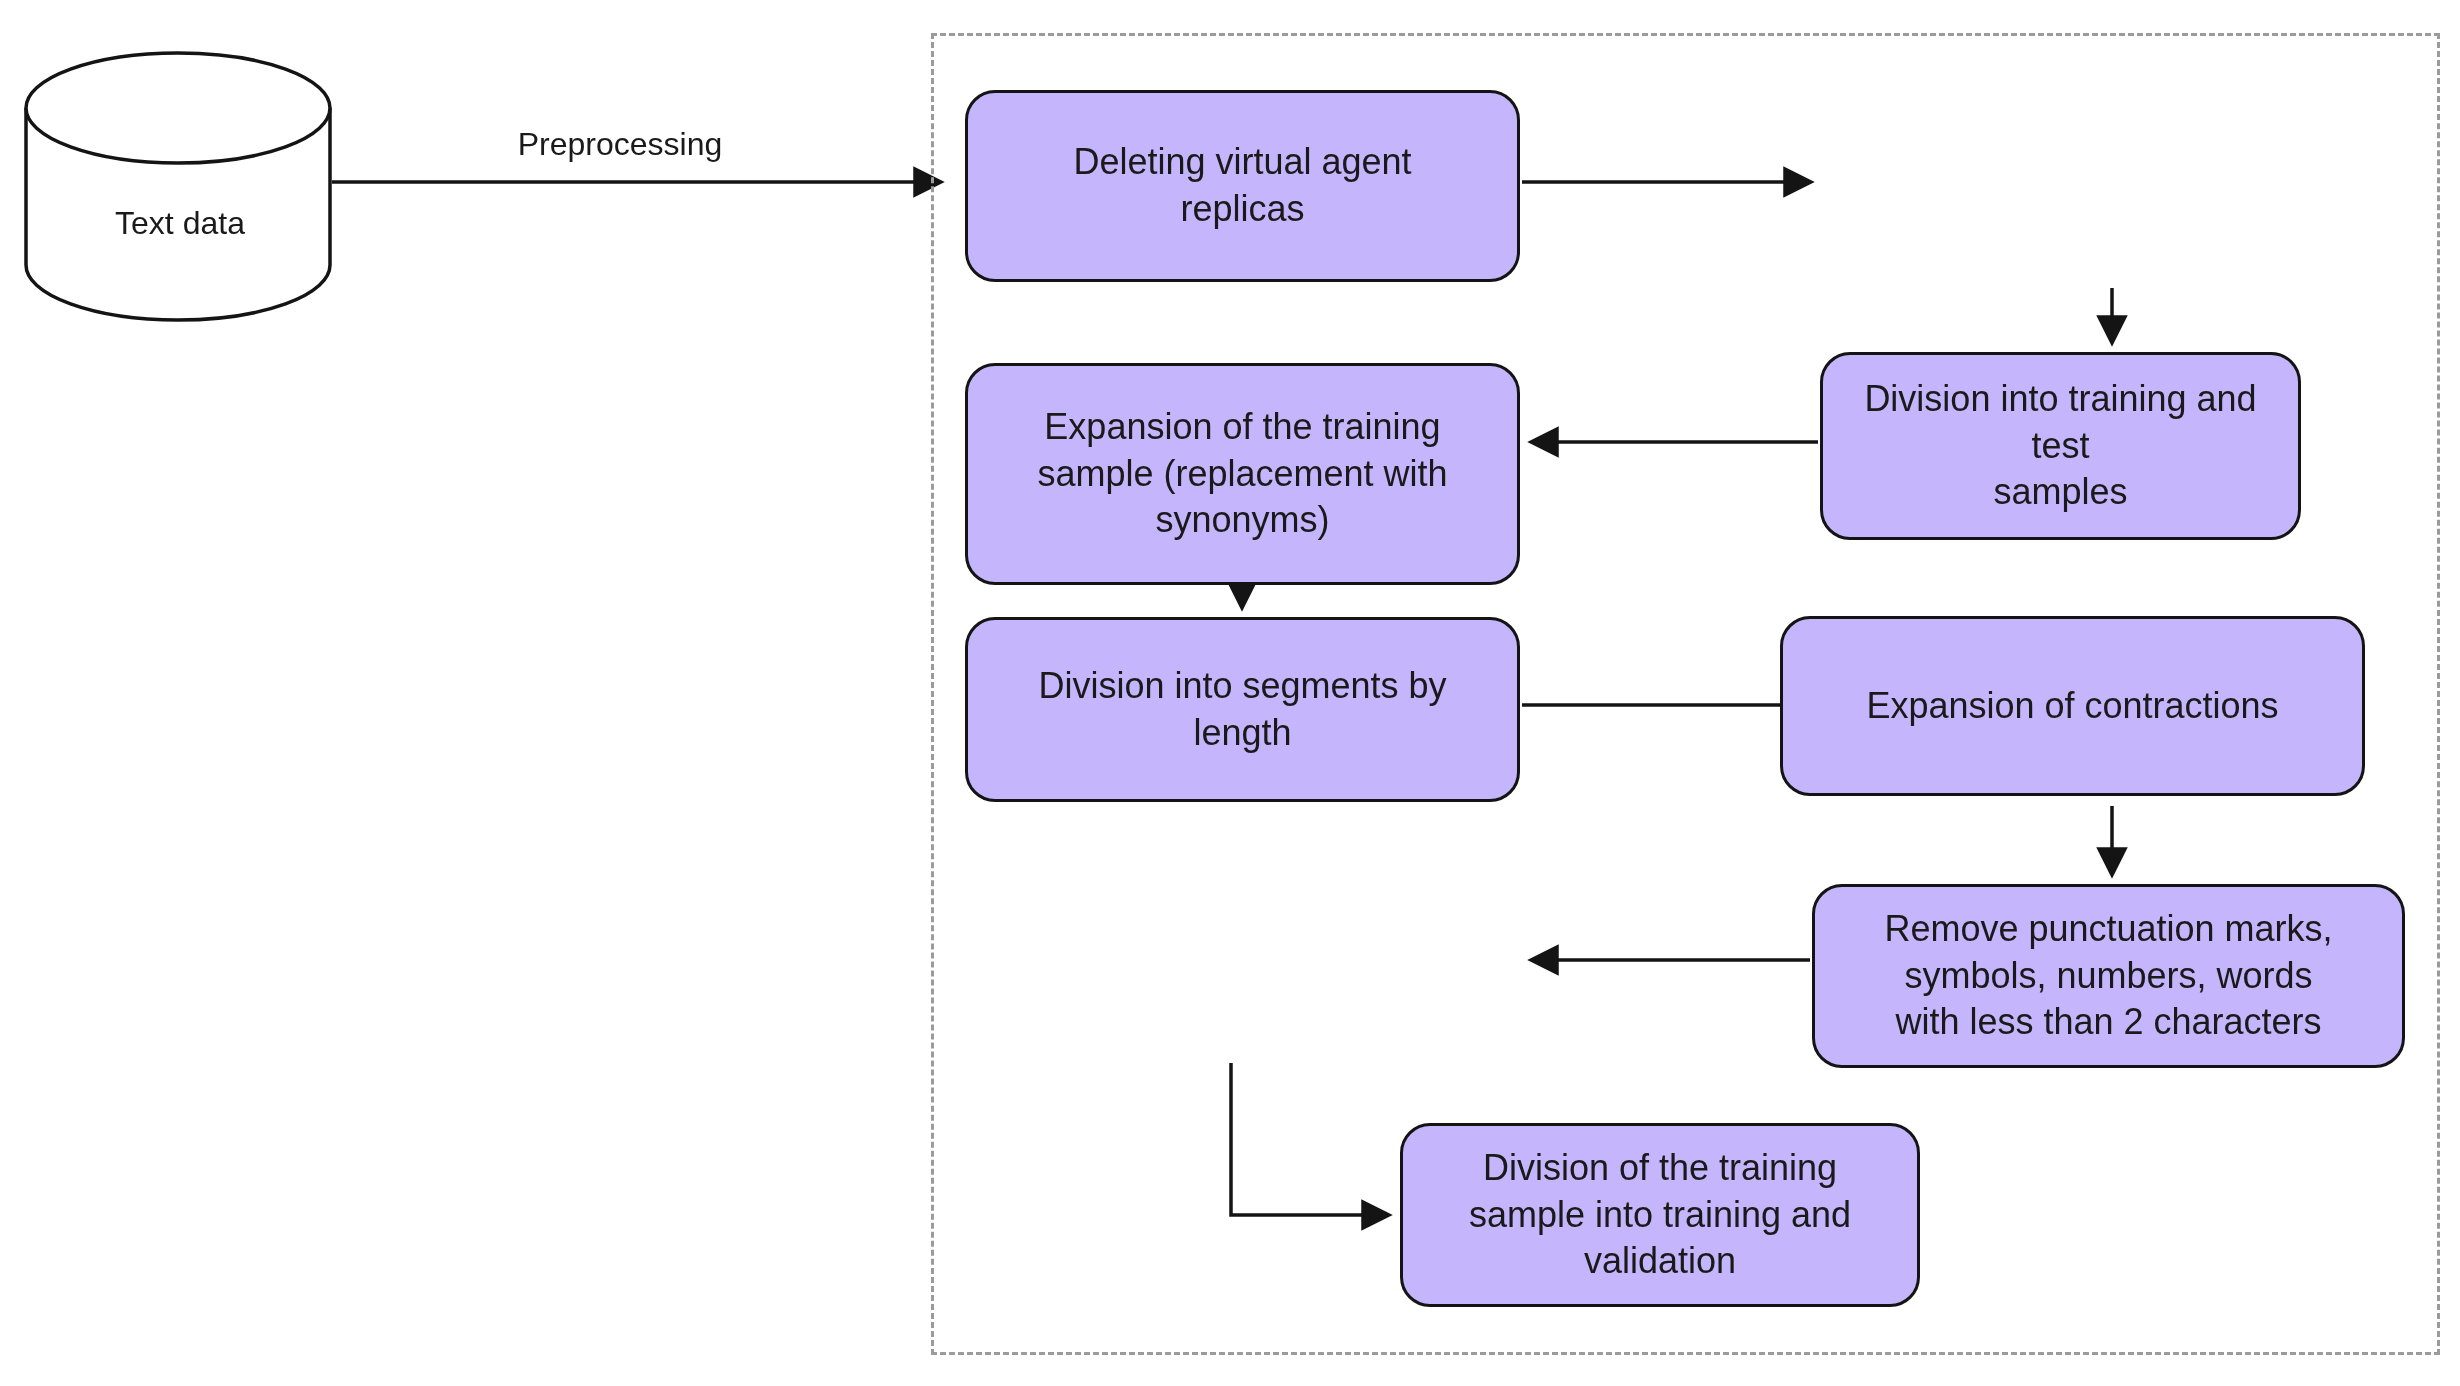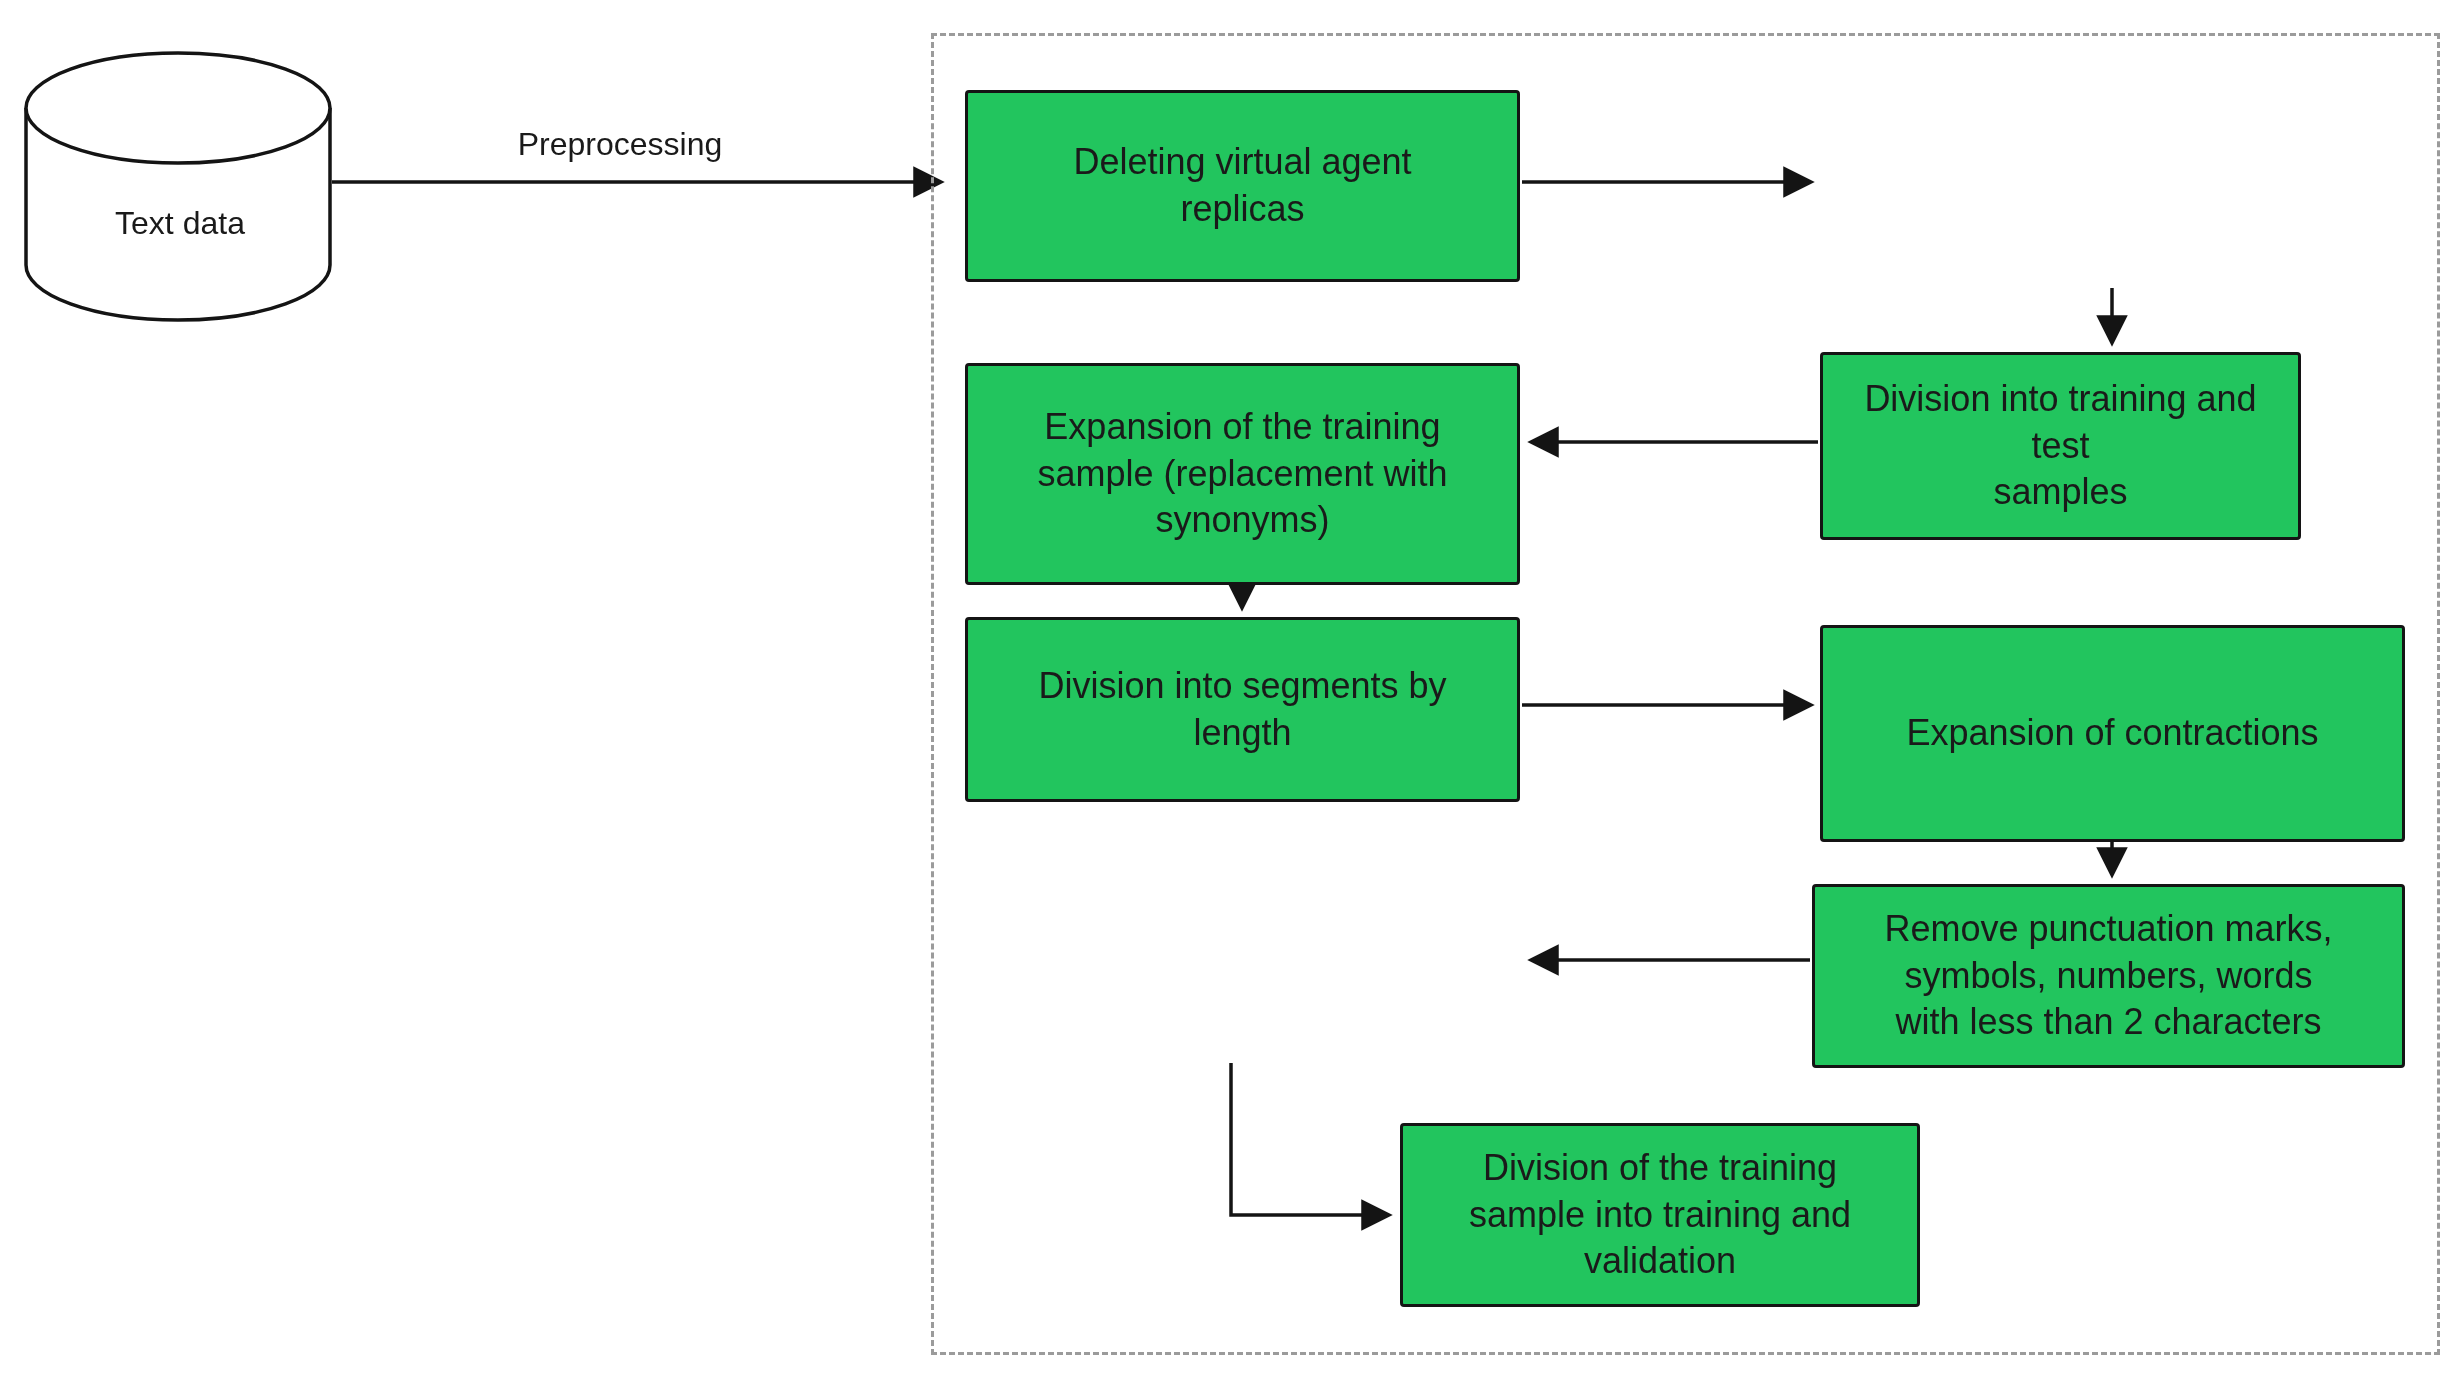--- a/index.html
+++ b/index.html
@@ -16,40 +16,40 @@
     position:absolute;
     left:931px;top:33px;width:1509px;height:1322px;
     border:3px dashed #9b9b9b;
     box-sizing:border-box;
     background:transparent;
   }
   .node{
     position:absolute;
     box-sizing:border-box;
     border:3.5px solid #141414;
-    border-radius:4px;
-    background:#22c55e;
+    border-radius:30px;
+    background:#c4b5fd;
     display:flex;align-items:center;justify-content:center;
     text-align:center;
     font-size:36px;line-height:1.3;
     white-space:pre-line;
     padding:6px 14px;
   }
   .free-label{
     position:absolute;
     font-size:32px;
     white-space:nowrap;
   }
   
   .n-a{left:965px;top:90px;width:555px;height:192px;}
   .n-b{left:1820px;top:80px;width:585px;height:206px;}
   .n-c{left:965px;top:363px;width:555px;height:222px;}
   .n-d{left:1820px;top:352px;width:481px;height:188px;}
   .n-e{left:965px;top:617px;width:555px;height:185px;align-items:center;}
-  .n-f{left:1820px;top:616px;width:585px;height:217px;margin-top:9px;}
+  .n-f{left:1780px;top:616px;width:585px;height:180px;}
   .n-g{left:965px;top:880px;width:555px;height:181px;}
   .n-h2{left:1812px;top:884px;width:593px;height:184px;}
   .n-h{left:1400px;top:1123px;width:520px;height:184px;}
   .lbl-textdata{left:80px;top:205px;width:200px;text-align:center;}
   .lbl-preprocessing{left:490px;top:126px;width:260px;text-align:center;}
 </style>
 </head>
 <body>
 
 <div class="stage">

